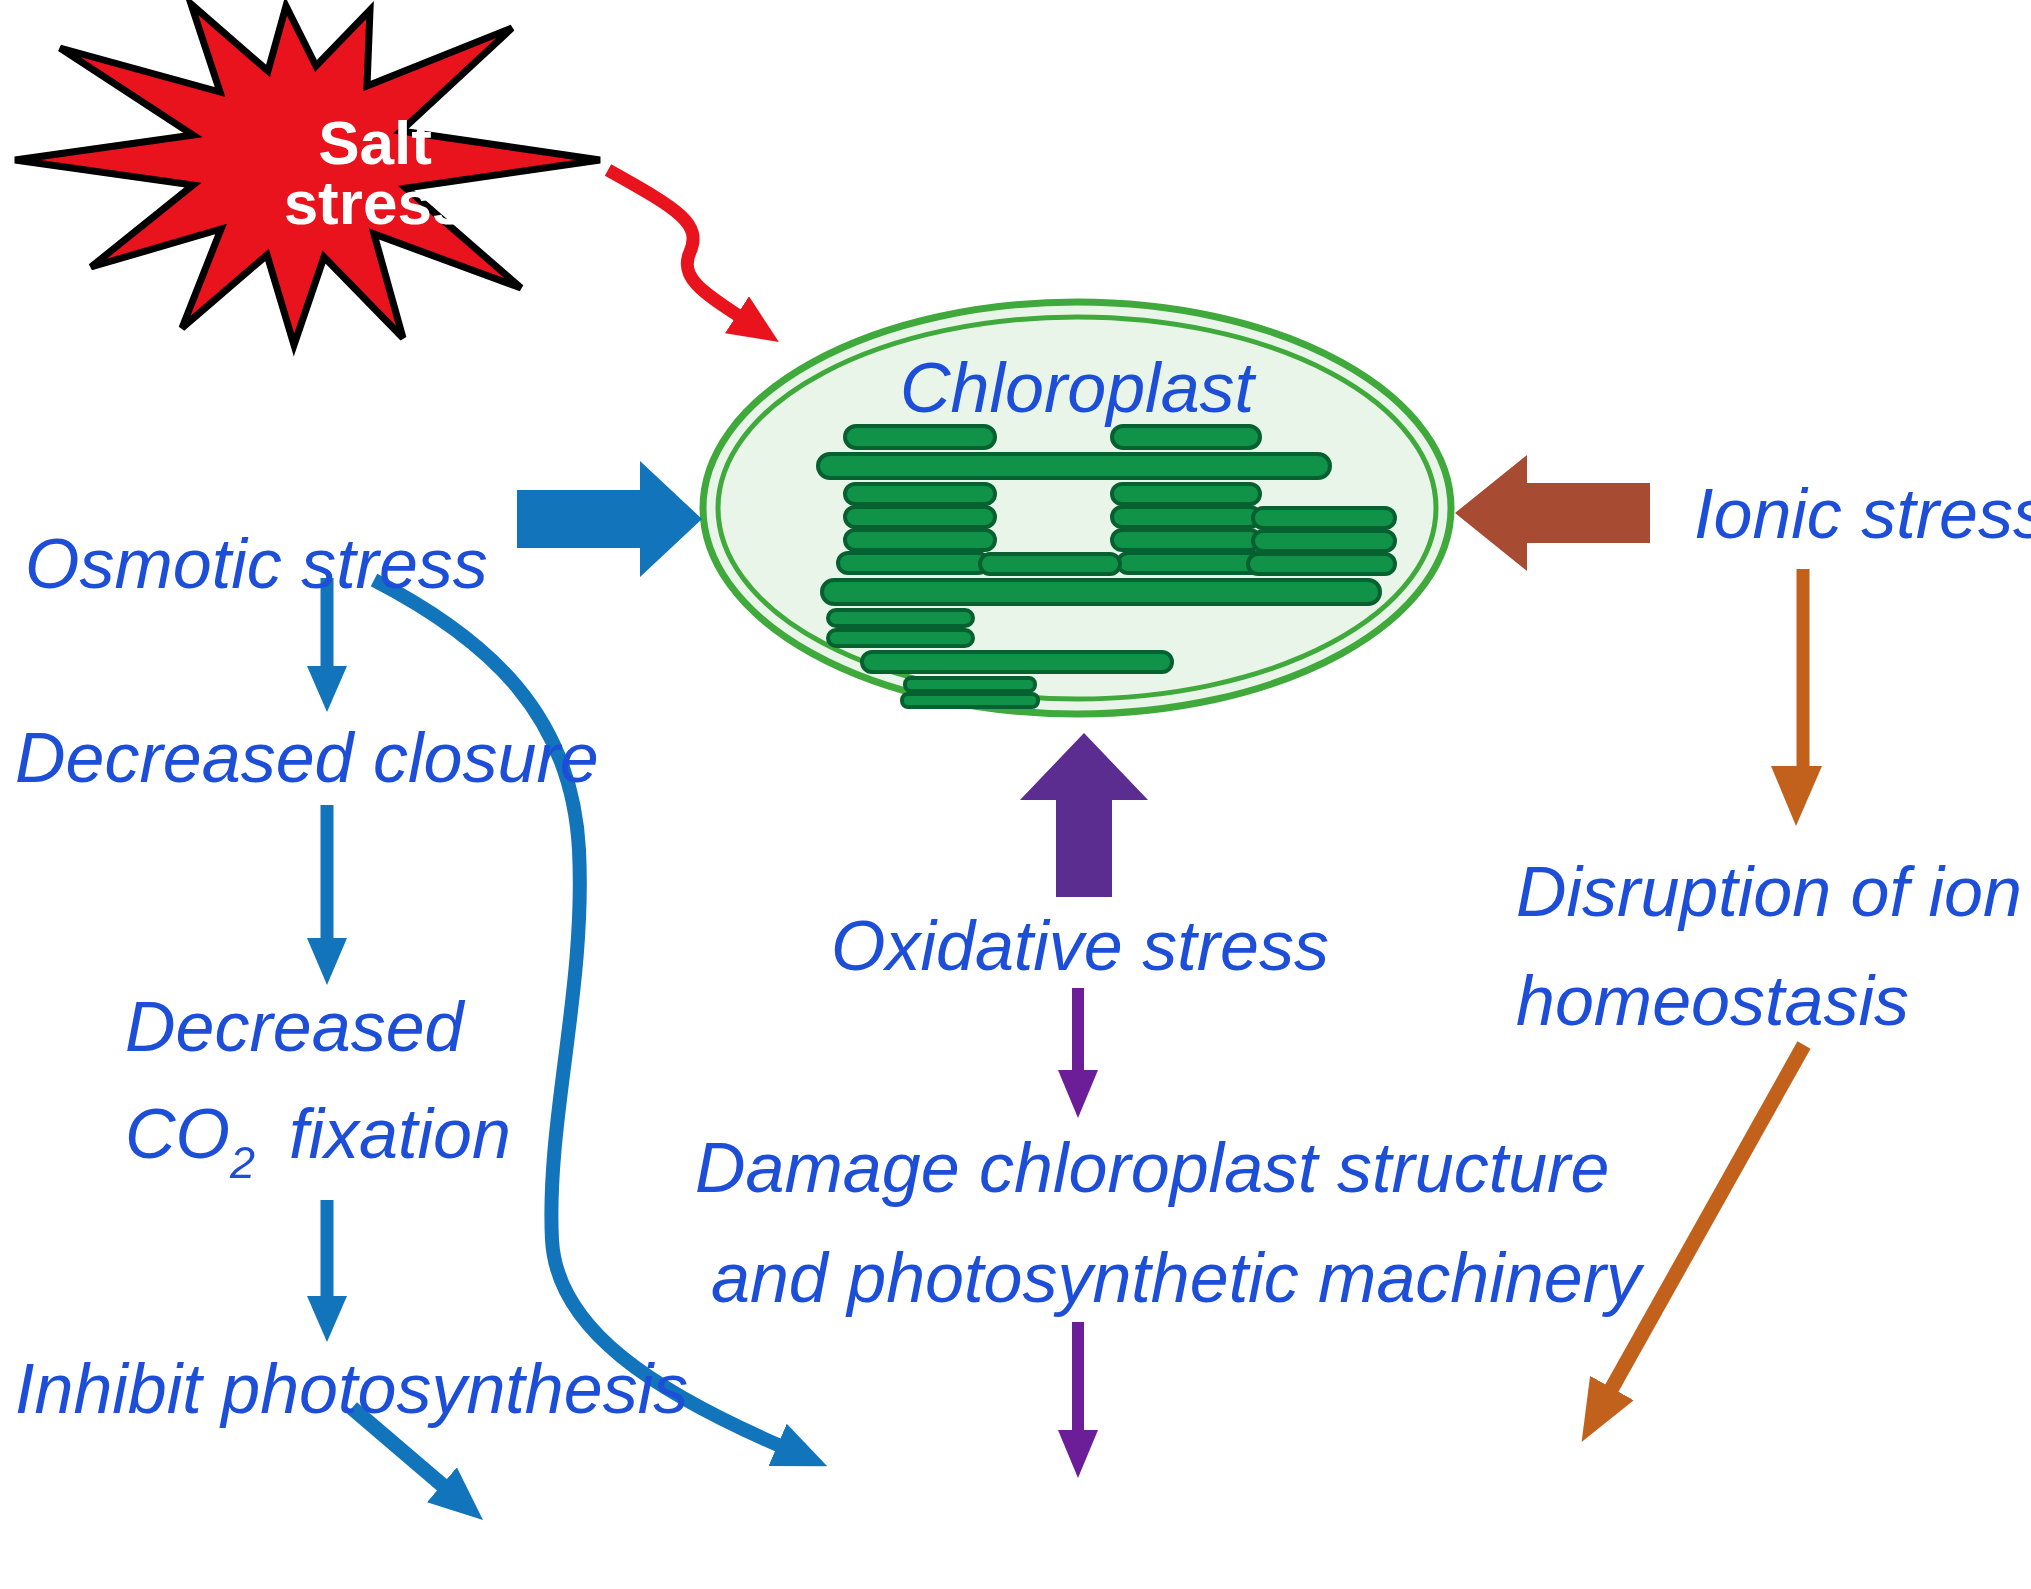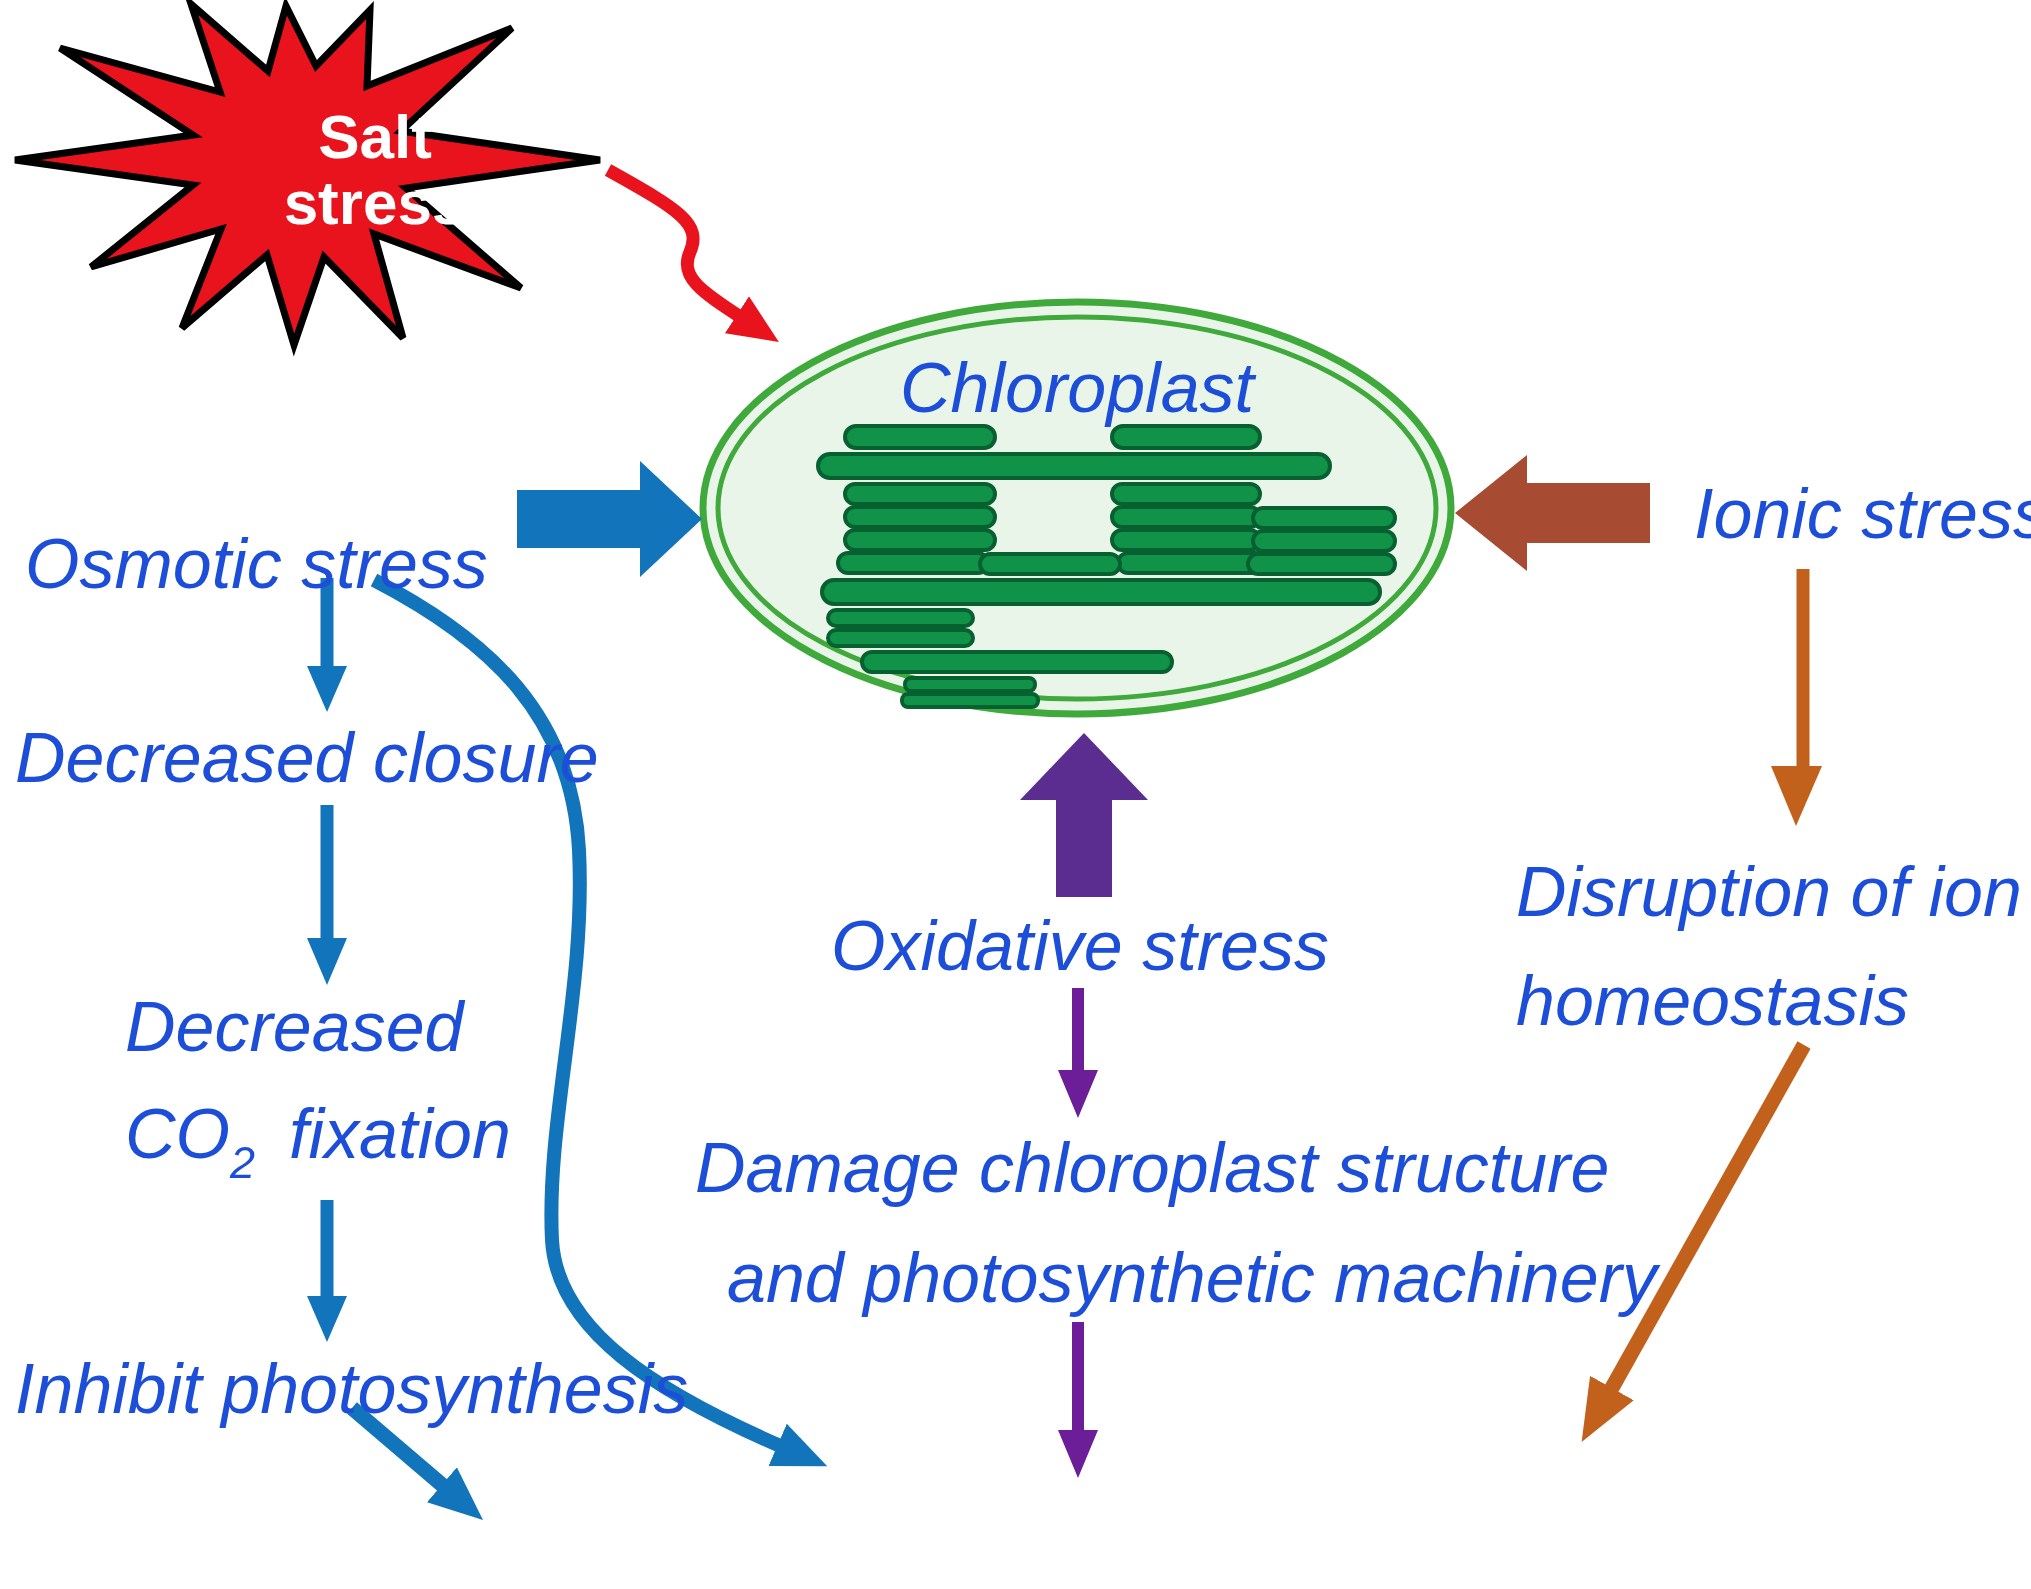--- a/index.html
+++ b/index.html
@@ -97,38 +97,38 @@
       <polygon points="1058,1430 1098,1430 1078,1478"></polygon>
     </g>
 
     <g fill="#C2611C">
       <rect x="1796.5" y="569" width="13" height="200"></rect>
       <polygon points="1771,766 1822,766 1796,826"></polygon>
     </g>
     <line x1="1804" y1="1045" x2="1608" y2="1395" stroke-width="15" fill="none" marker-end="url(#mk-orange)" stroke="#C2611C"></line>
   </svg>
 
-  <div class="salt-txt" style="left:260px;top:106px;width:230px;">Salt</div>
+  <div class="salt-txt" style="left:260px;top:112px;width:230px;">Salt</div>
   <div class="salt-txt" style="left:245px;top:172px;width:260px;">stress</div>
 
   <div class="lbl lbl-center" style="left:895px;top:352px;width:364px;">Chloroplast</div>
 
   <div class="lbl" style="left:25px;top:484px;margin-top:44px;">Osmotic stress</div>
   <div class="lbl" style="left:1662px;top:478px;margin-left:32px;">Ionic stress</div>
 
   <div class="lbl" style="left:15px;top:722px;">Decreased closure</div>
 
   <div class="lbl" style="left:125px;top:991px;">Decreased</div>
   <div class="lbl" style="left:125px;top:1098px;">
     <span>CO</span><span class="sub">2</span><span class="word-gap">fixation</span>
   </div>
 
   <div class="lbl" style="left:15px;top:1353px;">Inhibit photosynthesis</div>
 
   <div class="lbl" style="left:831px;top:910px;">Oxidative stress</div>
 
   <div class="lbl" style="left:695px;top:1132px;">Damage chloroplast structure</div>
-  <div class="lbl" style="left:727px;top:1242px;">and photosynthetic machinery</div>
+  <div class="lbl" style="left:711px;top:1242px;">and photosynthetic machinery</div>
 
   <div class="lbl" style="left:1516px;top:856px;">Disruption of ion</div>
   <div class="lbl" style="left:1516px;top:965px;">homeostasis</div>
 
 </div>
 
 </body></html>

